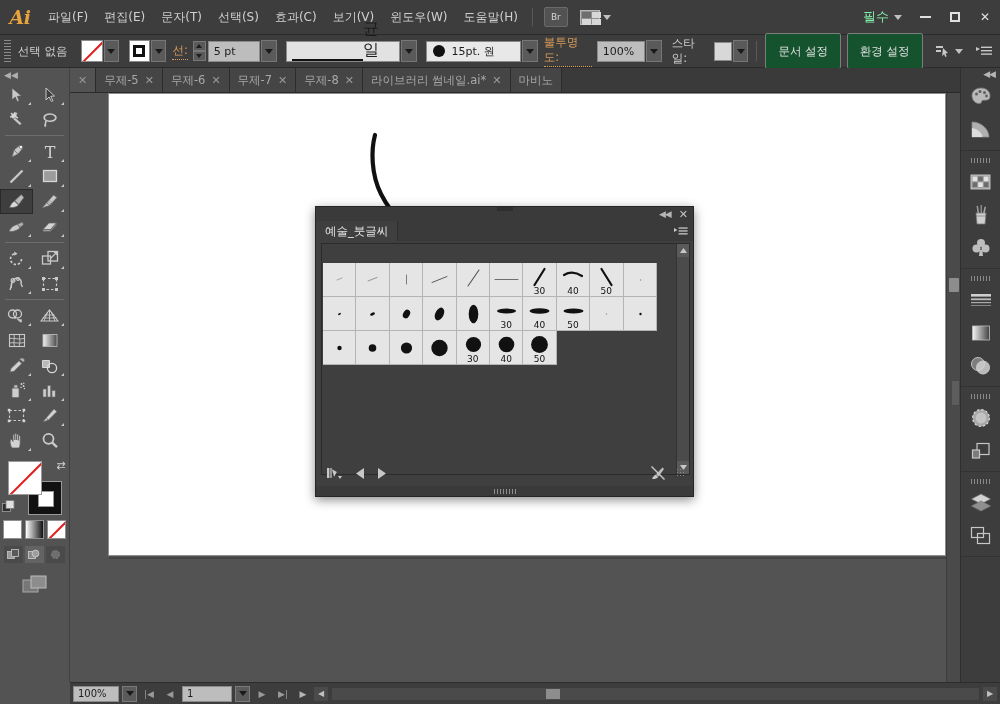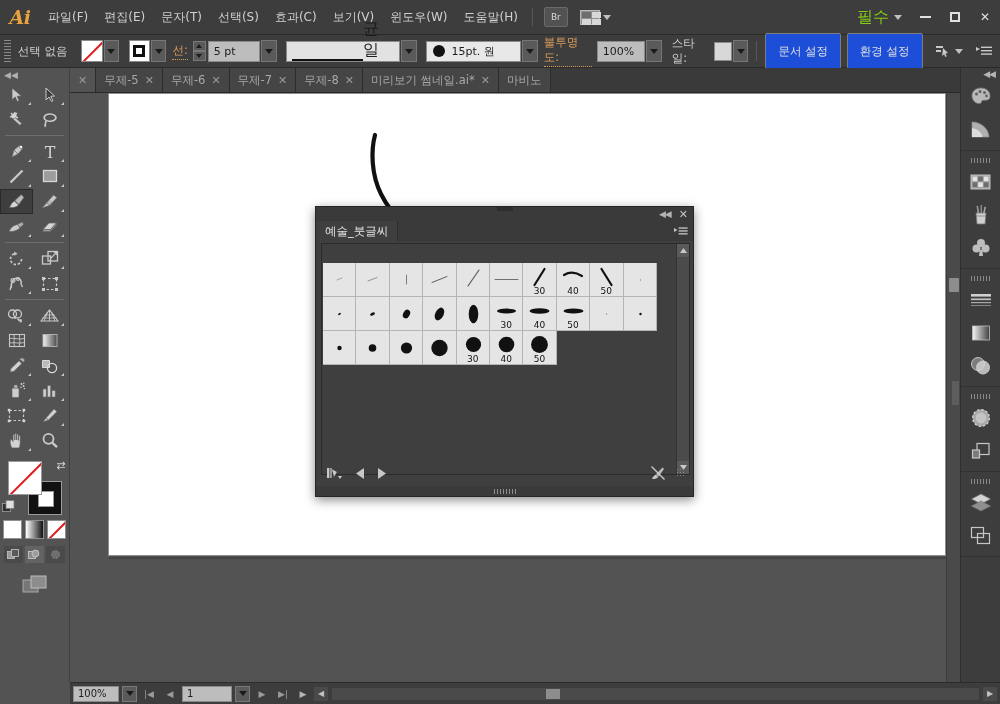--- a/index.html
+++ b/index.html
@@ -43,21 +43,21 @@
   }
   .arrange-grid {
     width: 20px; height: 15px; border: 1px solid #b9b9b9; background: #8f8f8f;
     display: grid; grid-template-columns: 9px 9px; grid-template-rows: 6px 6px; gap: 1px;
     padding: 1px;
   }
   .arrange-grid i { background: #d8d8d8; display: block; }
   .arrange-grid i.dark { background: #6e6e6e; }
   .caret-dn { width: 0; height: 0; border-left: 4px solid transparent; border-right: 4px solid transparent; border-top: 5px solid #c0c0c0; }
   .menu-right { margin-left: auto; display: flex; align-items: center; height: 35px; }
-  .ws-label { font-size: 16px; color: #84cc16; margin-right: 5px; }
+  .ws-label { font-size: 13px; color: #86efac; margin-right: 5px; }
   .wincontrols { display: flex; height: 35px; align-items: stretch; margin-left: 8px; }
   .wbtn { width: 30px; display: flex; align-items: center; justify-content: center; color: #e0e0e0; font-size: 12px; }
   .win-min { width: 11px; height: 2px; background: #e0e0e0; }
   .win-max { width: 10px; height: 10px; border: 2px solid #e0e0e0; }
 
   
   .controlbar {
     position: absolute; left: 0; top: 35px; width: 1000px; height: 33px;
     background: #3d3d3d; border-bottom: 1px solid #2a2a2a;
     display: flex; align-items: center; padding-left: 4px;
@@ -105,21 +105,21 @@
     padding: 0 5px; color: #1c1c1c; font-size: 16px;
   }
   .line-preview { width: 72px; height: 2px; background: #111; }
   .combo-brush {
     width: 98px; height: 21px; background: #e8e8e8; border: 1px solid #8a8a8a;
     display: flex; align-items: center; gap: 6px; padding: 0 6px; color: #1c1c1c; font-size: 11px;
   }
   .brush-dot { width: 12px; height: 12px; border-radius: 50%; background: #111; flex: none; }
   .sw-small { width: 19px; height: 19px; background: #d8d8d8; border: 1px solid #8a8a8a; }
   .btn-gray {
-    height: 36px; padding: 0 12px; background: #1d4ed8; border: 1px solid #7d7d7d;
+    height: 36px; padding: 0 12px; background: #14532d; border: 1px solid #7d7d7d;
     border-radius: 2px; color: #e0e0e0; font-size: 11.5px;
     display: flex; align-items: center; justify-content: center; white-space: nowrap;
   }
   .ctl-icon { width: 20px; height: 20px; display:flex; align-items:center; justify-content:center; }
 
   
   .tabbar {
     position: absolute; left: 70px; top: 68px; width: 930px; height: 25px;
     background: #3a3a3a; display: flex; align-items: stretch;
     border-bottom: 1px solid #2a2a2a;
@@ -488,21 +488,21 @@
     </div>
     <div class="doc-tab">
       <span>무제-7</span>
       <span class="x">✕</span>
     </div>
     <div class="doc-tab">
       <span>무제-8</span>
       <span class="x">✕</span>
     </div>
     <div class="doc-tab">
-      <span>미리보기 썸네일.ai*</span>
+      <span>라이브러리 썸네일.ai*</span>
       <span class="x">✕</span>
     </div>
     <div class="doc-tab">
       <span>마비노</span>
     </div>
     <div class="tab-overflow">»</div>
   </div>
 
   <div class="toolbar">
     <div class="tb-grip">◀◀</div>

